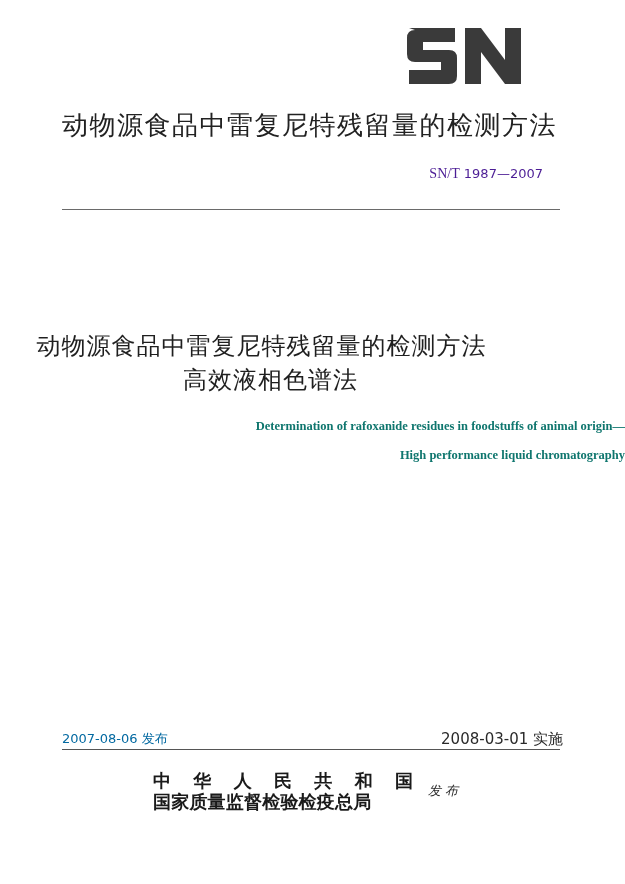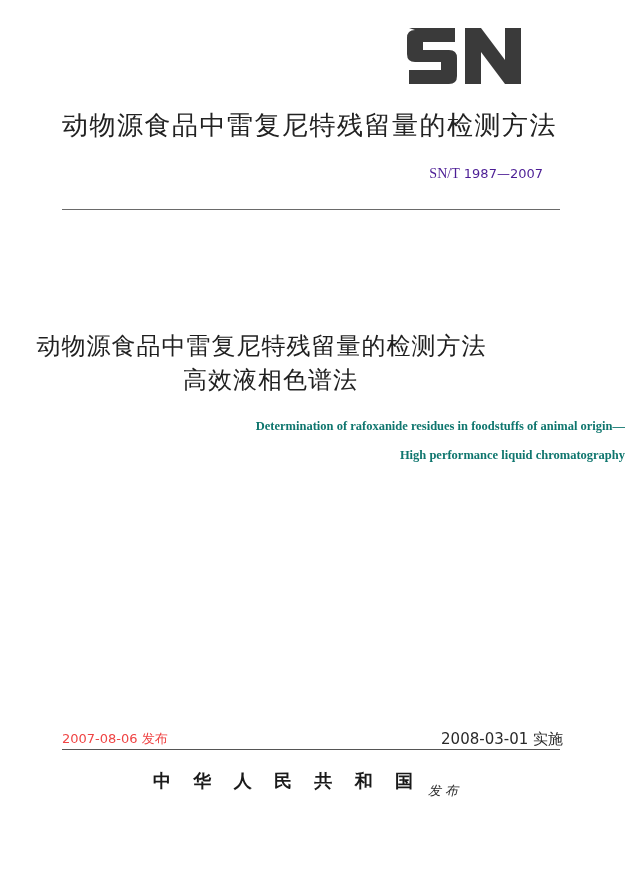--- a/index.html
+++ b/index.html
@@ -16,21 +16,21 @@
   .divider-top { position: absolute; left: 62px; top: 209px; width: 498px; height: 0; border-top: 1.5px solid #6a6a6a; }
 
   .title-cn { position: absolute; left: 0; width: 523px; text-align: center; font-size: 24px; color: #1f1f1f; letter-spacing: 1px; }
   .title-cn.line1 { top: 330px; }
   .title-cn.line2 { top: 364px; margin-left: 9px; }
 
   .title-en { position: absolute; left: 0; width: 625px; text-align: right; font-family: "Liberation Serif", serif; font-weight: bold; font-size: 12.5px; color: #0f766e; }
   .title-en.line1 { top: 419px; }
   .title-en.line2 { top: 448px; }
 
-  .date-issue { position: absolute; left: 62px; top: 730px; font-size: 13px; color: #ef4444; }
+  .date-issue { position: absolute; left: 62px; top: 730px; font-size: 13px; color: #0369a1; }
   .date-impl { position: absolute; right: 62px; top: 730px; font-size: 15px; color: #2a2a2a; }
   .divider-bottom { position: absolute; left: 62px; top: 749px; width: 498px; height: 0; border-top: 1.5px solid #555; }
 
   .issuer { position: absolute; left: 153px; top: 771px; width: 260px; font-family: "DejaVu Serif", serif; font-weight: bold; color: #1a1a1a; }
   .issuer .line1 { font-size: 18px; display: flex; justify-content: space-between; line-height: 20px; }
   .issuer .line2 { font-size: 18px; letter-spacing: 0.2px; line-height: 22px; white-space: nowrap; }
   .issue-label { position: absolute; left: 428px; top: 782px; font-size: 13px; letter-spacing: 4px; color: #2a2a2a; font-style: italic; }
 </style>
 </head>
 <body>
@@ -64,14 +64,15 @@
 <div class="issuer">
   <div class="line1">
     <span>中</span>
     <span>华</span>
     <span>人</span>
     <span>民</span>
     <span>共</span>
     <span>和</span>
     <span>国</span>
   </div>
+  <div class="line2">国家质量监督检验检疫总局</div>
 </div>
 <div class="issue-label">发布</div>
 
 </body></html>

